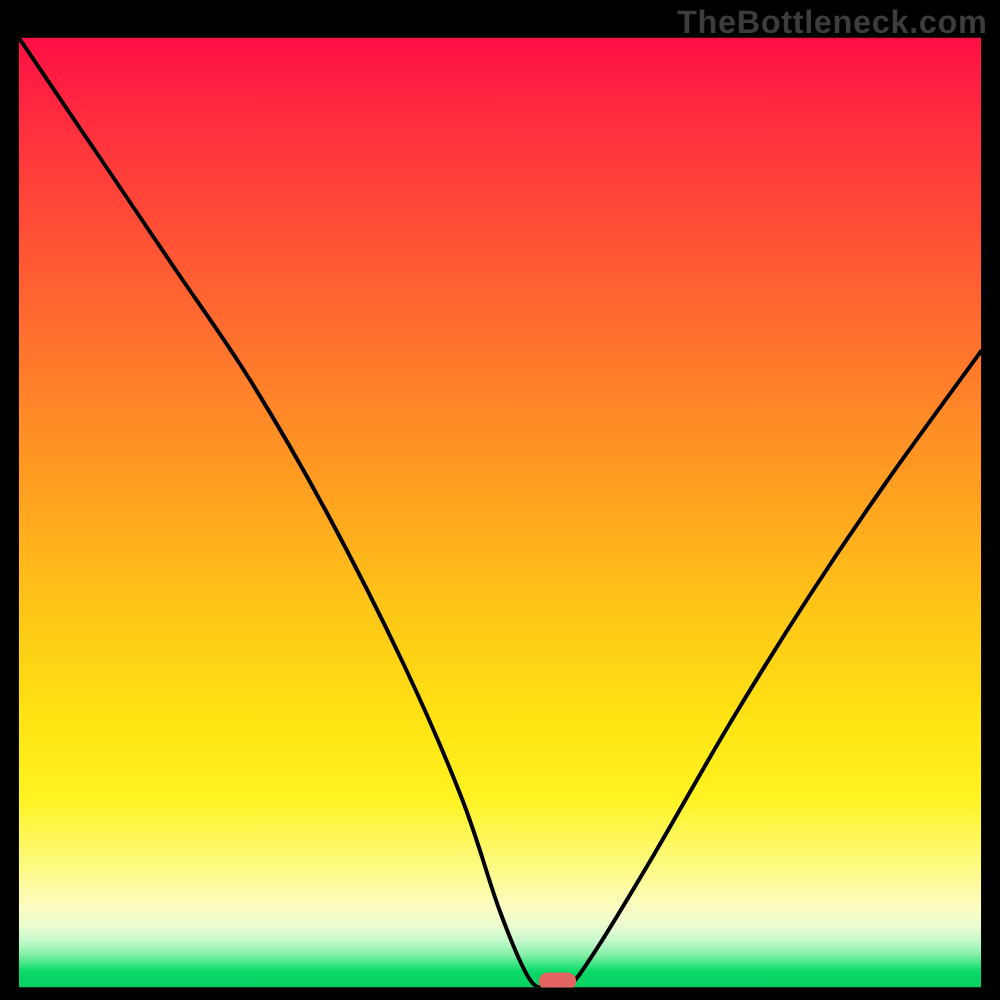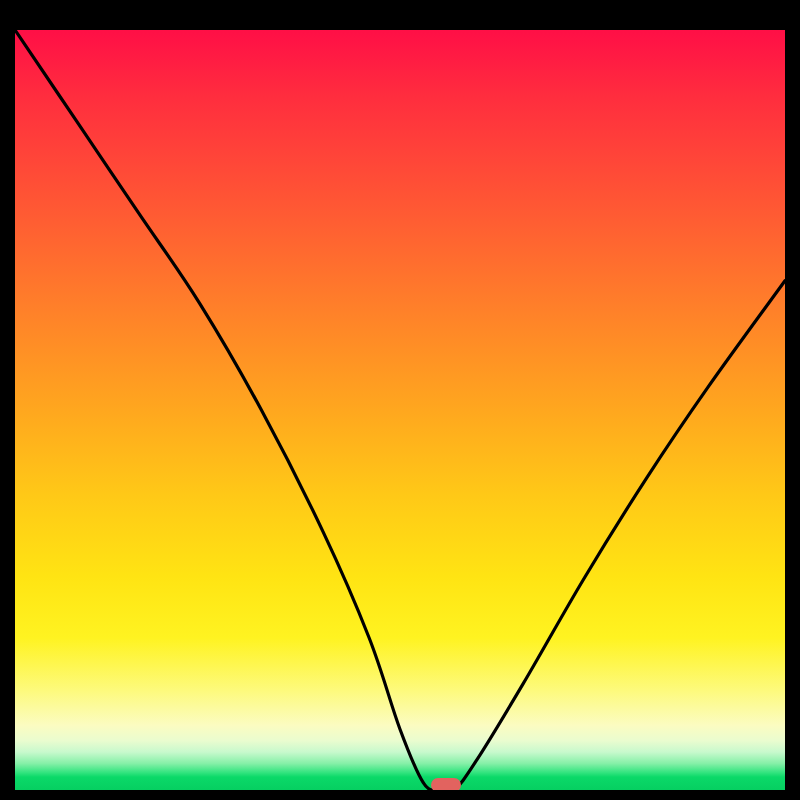--- a/index.html
+++ b/index.html
@@ -77,20 +77,21 @@
     background: #e2635f;
     z-index: 3;
     transform: translate(-50%, -50%);
   }
 </style>
 </head>
 <body>
 
 <div class="frame">
 
+  <div class="watermark">TheBottleneck.com</div>
 
   <div class="plot">
     <div class="gradient"></div>
 
     <svg class="curve" viewBox="0 0 770 760" preserveAspectRatio="none">
       <path id="curve-path" d="M 0,0 C 11.088,16.416000000000007 39.42400000000001,58.36800000000005 61.6,91.20000000000005 C 83.776,124.03200000000004 101.024,149.56799999999998 123.2,182.39999999999998 C 145.376,215.23199999999997 162.624,238.03199999999995 184.79999999999998,273.59999999999997 C 206.97599999999997,309.16799999999995 224.224,338.96 246.4,380 C 268.576,421.04 288.596,460.55999999999995 308,501.59999999999997 C 327.404,542.64 340.34,572.432 354.2,608 C 368.06,643.568 375.298,673.2080000000001 385,699.2 C 394.702,725.192 401.17,741.456 408.1,752.4 C 415.03000000000003,763.3439999999999 417.9560000000001,758.632 423.50000000000006,760 C 429.04400000000004,761.368 431.96999999999997,765.472 438.9,760 C 445.83,754.528 449.526,748.7520000000001 462,729.6 C 474.474,710.448 488.79600000000005,686.432 508.20000000000005,653.6 C 527.604,620.768 547.624,584.1360000000001 569.8,547.2 C 591.9759999999999,510.26400000000007 609.2239999999999,482.6 631.4,448.40000000000003 C 653.576,414.20000000000005 668.052,392.76800000000003 693,357.2 C 717.948,321.63199999999995 756.14,269.95199999999994 770,250.79999999999995" fill="none" stroke="#000" stroke-width="3.2" stroke-linejoin="round" stroke-linecap="round"></path>
     </svg>
 
     <div class="marker" id="marker" style="left: 431.2px; top: 755.44px;"></div>
   </div>

